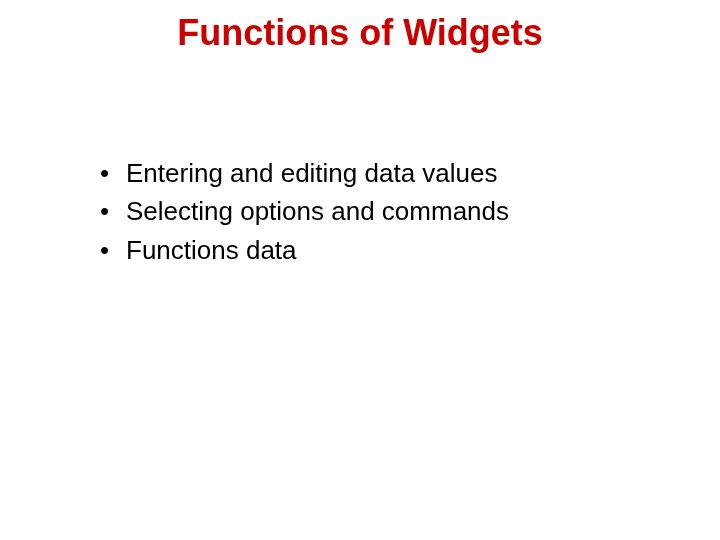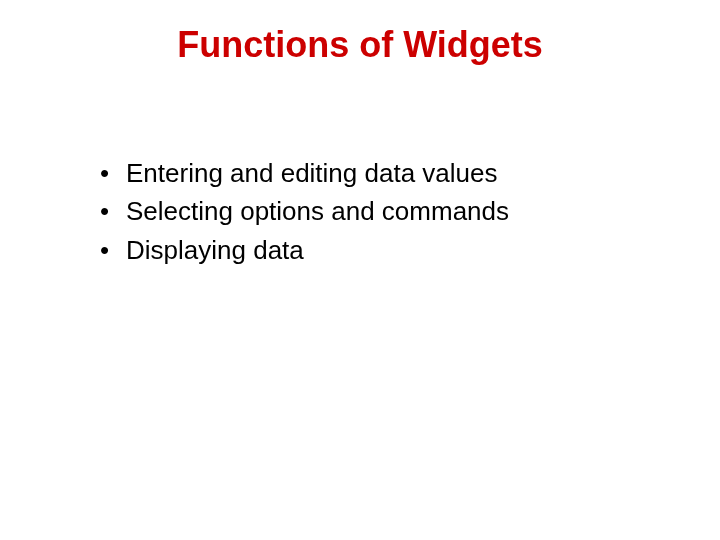--- a/index.html
+++ b/index.html
@@ -9,21 +9,21 @@
     }
     body {
       width: 720px;
       height: 540px;
       background: #ffffff;
       font-family: "Comic Sans MS", "Comic Sans", cursive, sans-serif;
       position: relative;
     }
     .slide-title {
       position: absolute;
-      top: 24px;
+      top: 12px;
       left: 0;
       width: 100%;
       text-align: center;
       font-size: 36px;
       font-weight: bold;
       color: #cc0000;
     }
     .bullet-list {
       position: absolute;
       top: 155px;
@@ -48,15 +48,15 @@
 <h1 class="slide-title">Functions of Widgets</h1>
 
 <ul class="bullet-list">
   <li class="bullet-item">
     <span class="bullet-dot">•</span><span>Entering and editing data values</span>
   </li>
   <li class="bullet-item">
     <span class="bullet-dot">•</span><span>Selecting options and commands</span>
   </li>
   <li class="bullet-item">
-    <span class="bullet-dot">•</span><span>Displaying data</span>
+    <span class="bullet-dot">•</span><span>Functions data</span>
   </li>
 </ul>
 
 </body></html>

